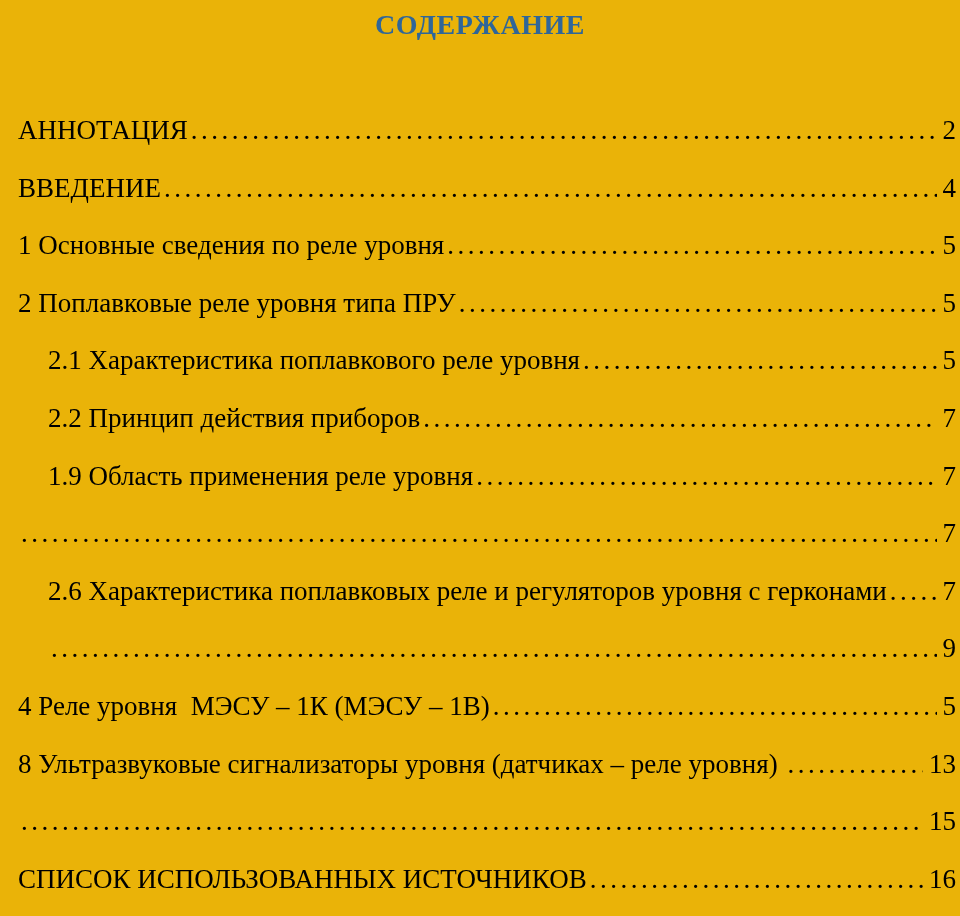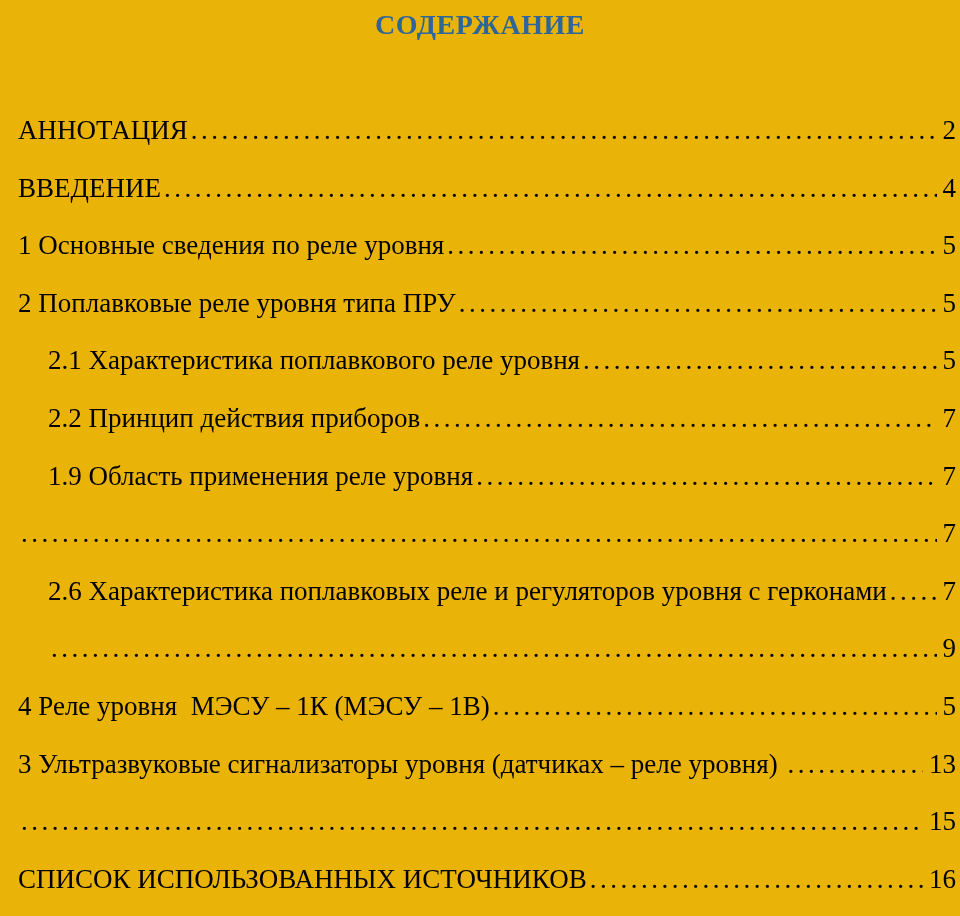--- a/index.html
+++ b/index.html
@@ -128,21 +128,21 @@
     <span class="toc-page">9</span>
   </div>
 
   <div class="toc-row">
     <span class="toc-label">4 Реле уровня  МЭСУ – 1К (МЭСУ – 1В)</span>
     <span class="toc-dots">................................................................................................................................................................</span>
     <span class="toc-page">5</span>
   </div>
 
   <div class="toc-row">
-    <span class="toc-label">3 Ультразвуковые сигнализаторы уровня (датчиках – реле уровня) </span>
+    <span class="toc-label">8 Ультразвуковые сигнализаторы уровня (датчиках – реле уровня) </span>
     <span class="toc-dots">................................................................................................................................................................</span>
     <span class="toc-page">13</span>
   </div>
 
   <div class="toc-row">
     <span class="toc-dots">................................................................................................................................................................</span>
     <span class="toc-page">15</span>
   </div>
 
   <div class="toc-row">

